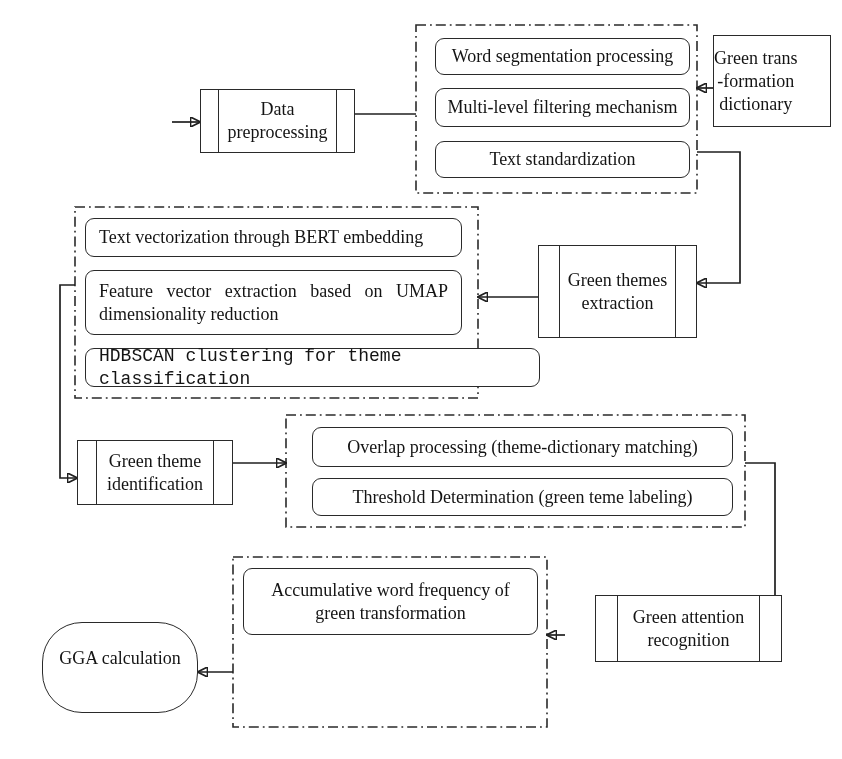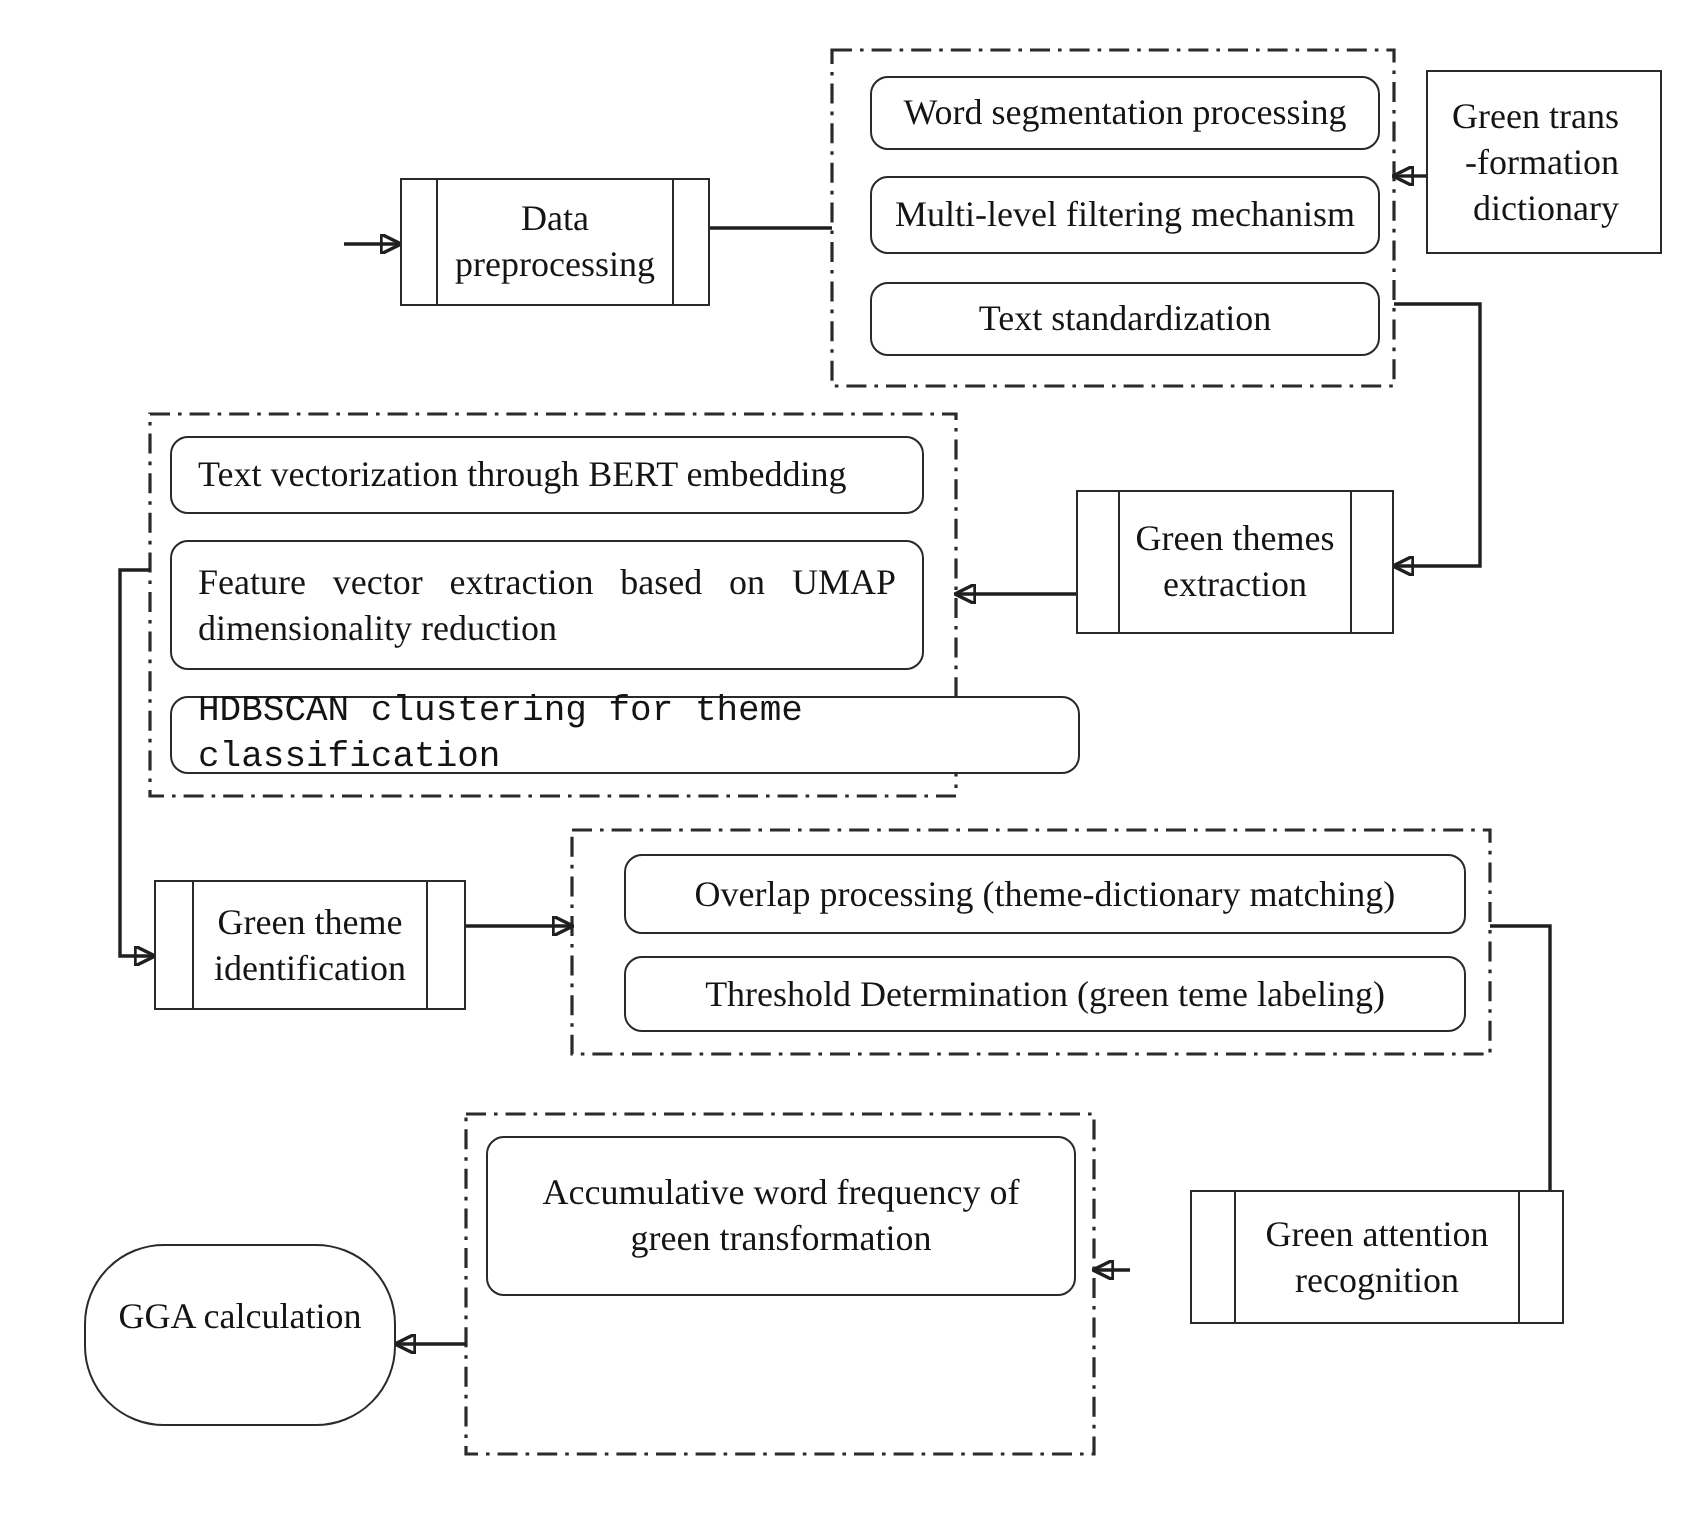--- a/index.html
+++ b/index.html
@@ -30,34 +30,34 @@
   .proc::before,.proc::after{
     content:"";position:absolute;top:0;bottom:0;width:0;
     border-left:1.7px solid #2a2a2a;
   }
   .proc::before{left:var(--inset);}
   .proc::after{right:var(--inset);}
   .leftalign{justify-content:flex-start;text-align:left;padding:0 13px;}
   
   #gwr   {left:50px; top:103px;width:122px;height:40px;}
   #prep  {left:200px;top:89px; width:155px;height:64px;--inset:17px;}
-  #dict  {left:713px;top:35px; width:118px;height:92px;justify-content:flex-start;text-align:right;padding:0 12px;}
+  #dict  {left:713px;top:35px; width:118px;height:92px;justify-content:flex-start;text-align:center;padding:0 0;}
   #tx1   {left:435px;top:38px; width:255px;height:37px;}
   #tx2   {left:435px;top:88px; width:255px;height:39px;}
   #tx3   {left:435px;top:141px;width:255px;height:37px;}
-  #themes{left:538px;top:245px;width:159px;height:72px;--inset:20px;}
+  #themes{left:538px;top:245px;width:159px;height:93px;--inset:20px;}
   #b1    {left:85px; top:218px;width:377px;height:39px;}
   #b2    {left:85px; top:270px;width:377px;height:65px;display:block;padding:9px 13px;}
   #b2 span{display:block;text-align:justify;text-align-last:left;}
   #b3    {left:85px; top:348px;width:455px;height:39px;font-family:Liberation Mono, monospace;}
   #ident {left:77px; top:440px;width:156px;height:65px;--inset:18px;}
   #o1    {left:312px;top:427px;width:421px;height:40px;}
   #o2    {left:312px;top:478px;width:421px;height:38px;}
   #attn  {left:565px;top:595px;width:187px;height:67px;margin-left:30px;--inset:21px;}
-  #a1    {left:243px;top:568px;width:295px;height:80px;}
+  #a1    {left:243px;top:568px;width:295px;height:67px;}
   #a2    {left:243px;top:647px;width:295px;height:65px;}
   #gga   {left:42px; top:622px;width:156px;height:91px;border-radius:40px;padding-bottom:24px;}
 </style>
 </head>
 <body>
 
 <div class="canvas">
 
   <svg class="wires" width="842" height="759" aria-hidden="true">
     <defs>

